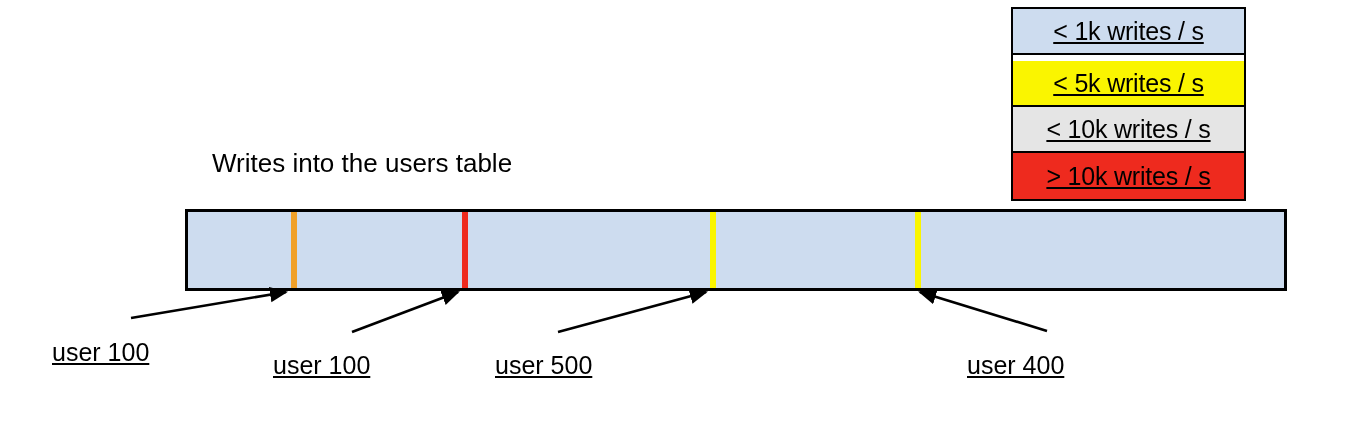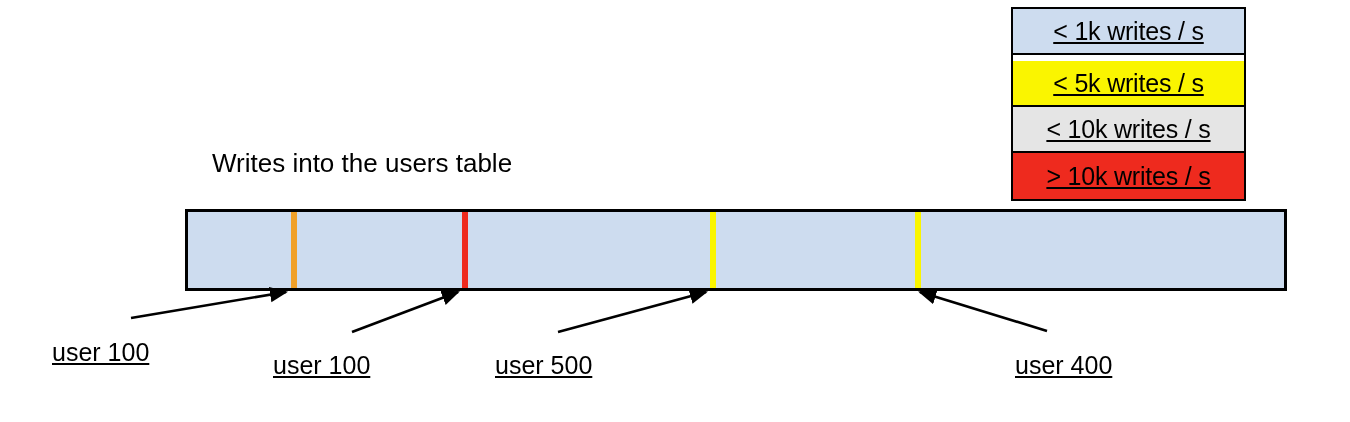--- a/index.html
+++ b/index.html
@@ -129,15 +129,15 @@
     </defs>
     <line x1="131" y1="318" x2="286" y2="292" stroke="#000000" stroke-width="2.6" marker-end="url(#arrowhead)"></line>
     <line x1="352" y1="332" x2="458" y2="292" stroke="#000000" stroke-width="2.6" marker-end="url(#arrowhead)"></line>
     <line x1="558" y1="332" x2="706" y2="292" stroke="#000000" stroke-width="2.6" marker-end="url(#arrowhead)"></line>
     <line x1="1047" y1="331" x2="920" y2="292" stroke="#000000" stroke-width="2.6" marker-end="url(#arrowhead)"></line>
   </svg>
 
   <div class="callout-label" style="left:52px; top:340px;">user 100</div>
   <div class="callout-label" style="left:273px; top:353px;">user 100</div>
   <div class="callout-label" style="left:495px; top:353px;">user 500</div>
-  <div class="callout-label" style="left:967px; top:353px;margin-left:48px;">user 400</div>
+  <div class="callout-label" style="left:967px; top:353px;">user 400</div>
 
 </div>
 
 </body></html>

